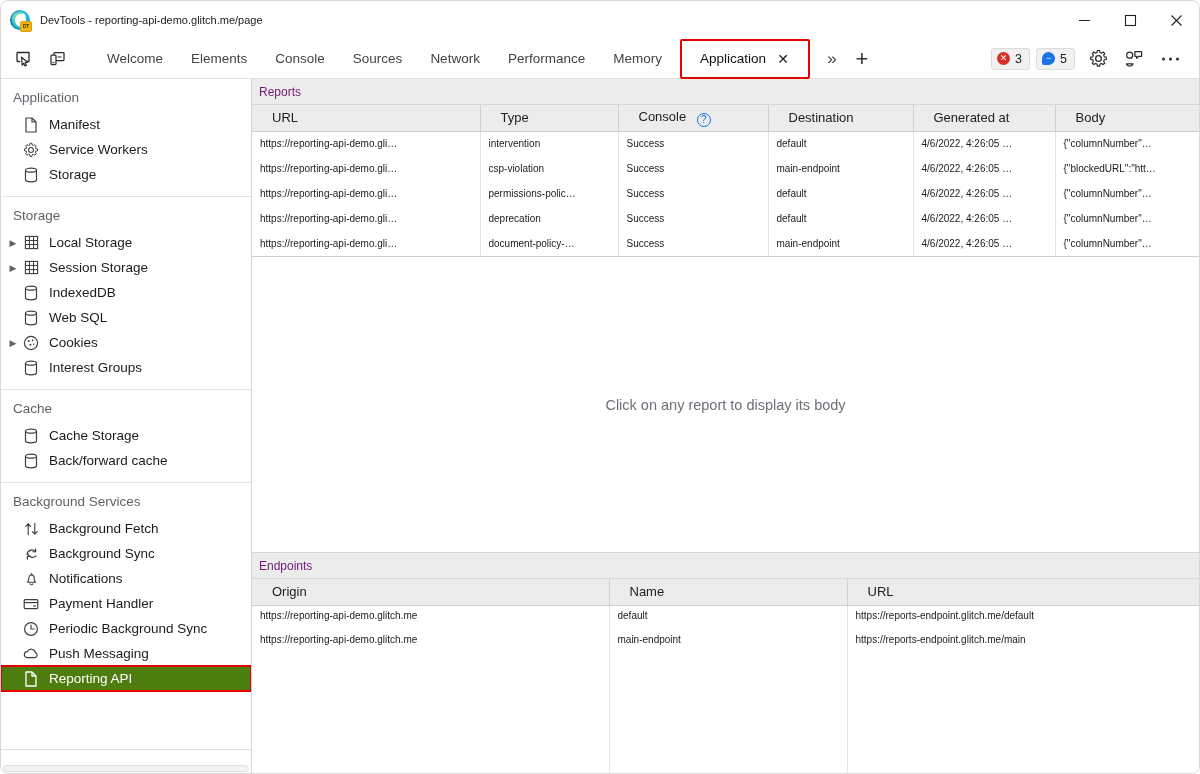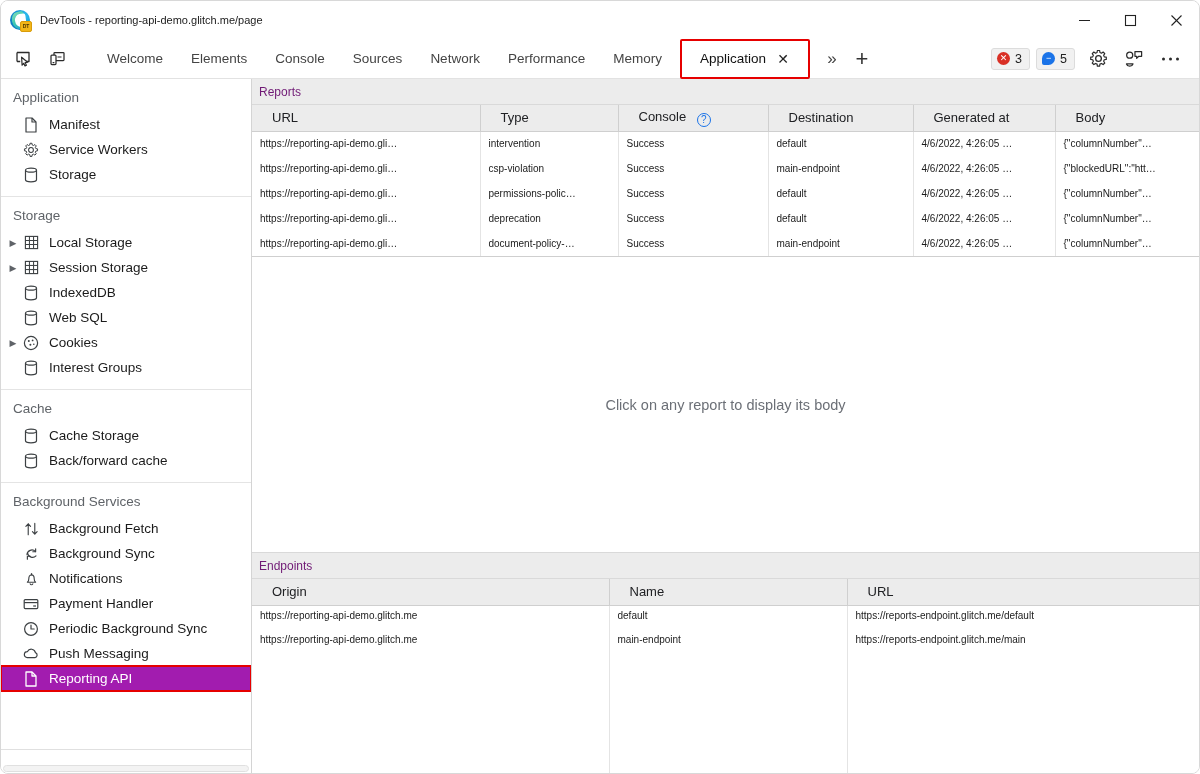--- a/index.html
+++ b/index.html
@@ -180,21 +180,21 @@
     color: #5f6368; font-size: 9px;
   }
   .sb-item .twisty.spacer { color: transparent; }
   .sb-ico {
     width: 20px; height: 18px; flex: none;
     margin-right: 8px;
     display: flex; align-items: center; justify-content: center;
     color: #3c4043;
   }
   .sb-item.selected {
-    background: #a21caf;
+    background: #4d7c0f;
     color: #ffffff;
   }
   .sb-item.selected .sb-ico { color: #ffffff; }
   .sb-item.annotated {
     outline: 2.5px solid #e60000;
     outline-offset: -1px;
   }
   .sb-foot {
     height: 26px; flex: none;
     border-top: 1px solid #e0e0e0;

